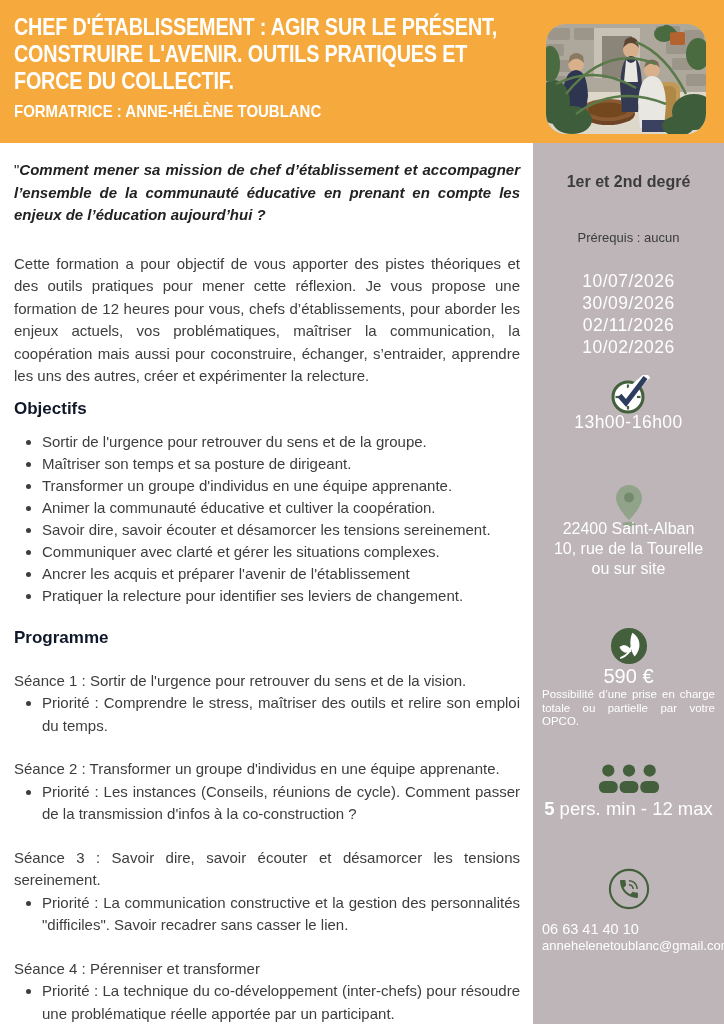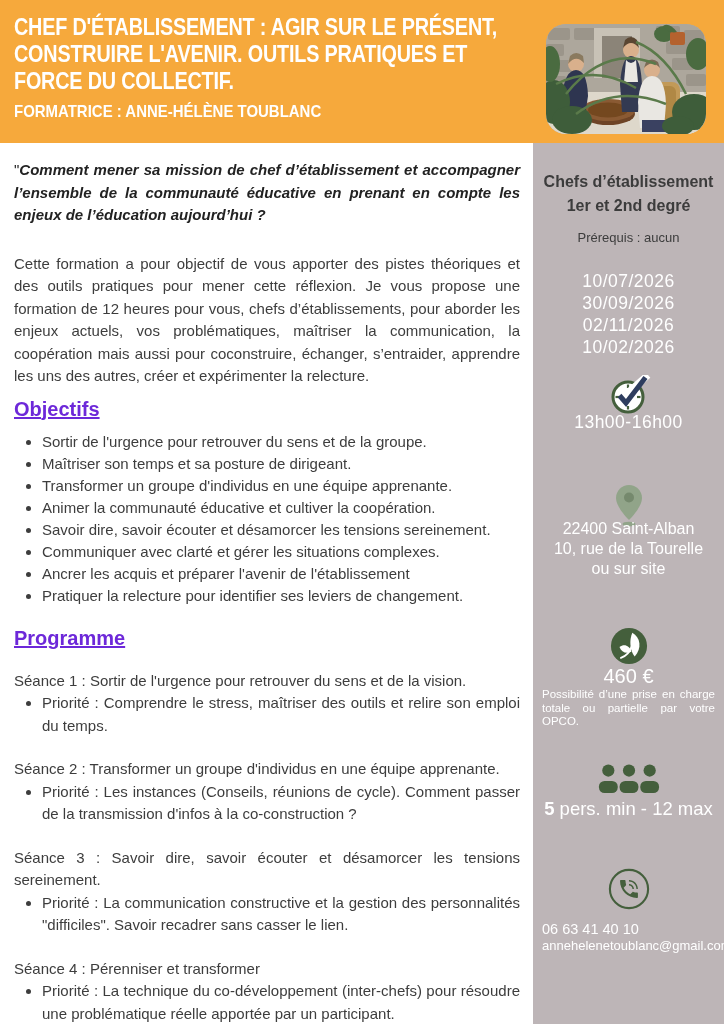--- a/index.html
+++ b/index.html
@@ -38,22 +38,22 @@
   .quote {
     font-size:15px; font-weight:700; font-style:italic; color:#222222;
     line-height:22.5px; text-align:justify;
   }
   .quote .qmark { font-style:normal; font-weight:400; }
   .intro {
     margin-top:26px; font-size:15px; color:#3d3d3d;
     line-height:22.5px; text-align:justify;
   }
   .section-heading {
-    margin-top:10px; font-size:20px; font-weight:700; color:#6d28d9;
-    text-decoration:underline; line-height:22px;
+    margin-top:10px; font-size:17px; font-weight:700; color:#0f172a;
+    line-height:22px;
   }
   ul.objectives {
     margin-top:11px; padding-left:28px; list-style:disc outside;
   }
   ul.objectives li { font-size:15px; line-height:22px; color:#3d3d3d; }
   .seance { margin-top:21px; }
   .seance-title { font-size:15px; line-height:22.5px; color:#3d3d3d; text-align:justify; }
   ul.prio { padding-left:28px; list-style:disc outside; }
   ul.prio li { font-size:15px; line-height:22.5px; color:#3d3d3d; text-align:justify; }
   
@@ -192,21 +192,20 @@
       <p class="seance-title">Séance 4 : Pérenniser et transformer</p>
       <ul class="prio">
         <li>Priorité : La technique du co-développement (inter-chefs) pour résoudre une problématique réelle apportée par un participant.</li>
       </ul>
     </div>
   </div>
 
   <div class="sidebar">
 
     <div class="sb audience">
-      <div>Chefs d’établissement</div>
       <div>1er et 2nd degré</div>
     </div>
 
     <div class="sb prereq">Prérequis : aucun</div>
 
     <div class="sb dates">
       <div>10/07/2026</div>
       <div>30/09/2026</div>
       <div>02/11/2026</div>
       <div>10/02/2026</div>
@@ -244,21 +243,21 @@
 
     <div class="sb icon-row ic-leaf">
       <svg width="38" height="38" viewBox="0 0 40 40">
         <circle cx="20" cy="20" r="19" fill="#445F3C"></circle>
         <path d="M23.5 6 C32 11 34 22 26 31 C21 25 20 14 23.5 6 Z" fill="#ffffff"></path>
         <path d="M10 21 C15 17.5 20.5 19.5 22.5 26 C17 28.5 12 26.5 10 21 Z" fill="#ffffff"></path>
         <path d="M11.5 32.5 C17 30.5 21 26.5 23 20" fill="none" stroke="#ffffff" stroke-width="2" stroke-linecap="round"></path>
       </svg>
     </div>
 
-    <div class="sb price">460 €</div>
+    <div class="sb price">590 €</div>
     <div class="sb price-note">Possibilité d’une prise en charge totale ou partielle par votre OPCO.</div>
 
     <div class="sb icon-row ic-people">
       <svg width="62" height="32" viewBox="0 0 66 34">
         <g fill="#445F3C">
           <circle cx="11" cy="8" r="6.5"></circle>
             <rect x="1" y="19" width="20" height="13" rx="6"></rect>
           <circle cx="33" cy="8" r="6.5"></circle>
             <rect x="23" y="19" width="20" height="13" rx="6"></rect>
           <circle cx="55" cy="8" r="6.5"></circle>

